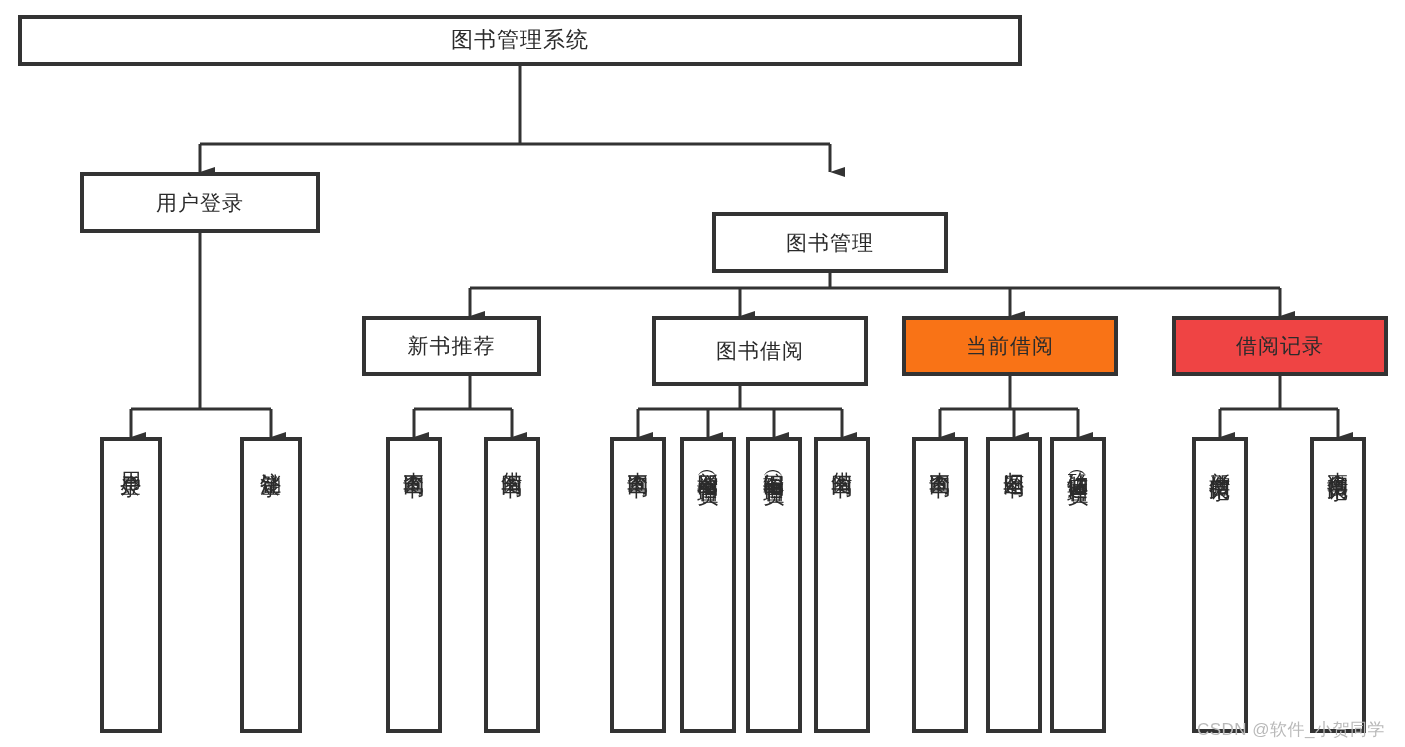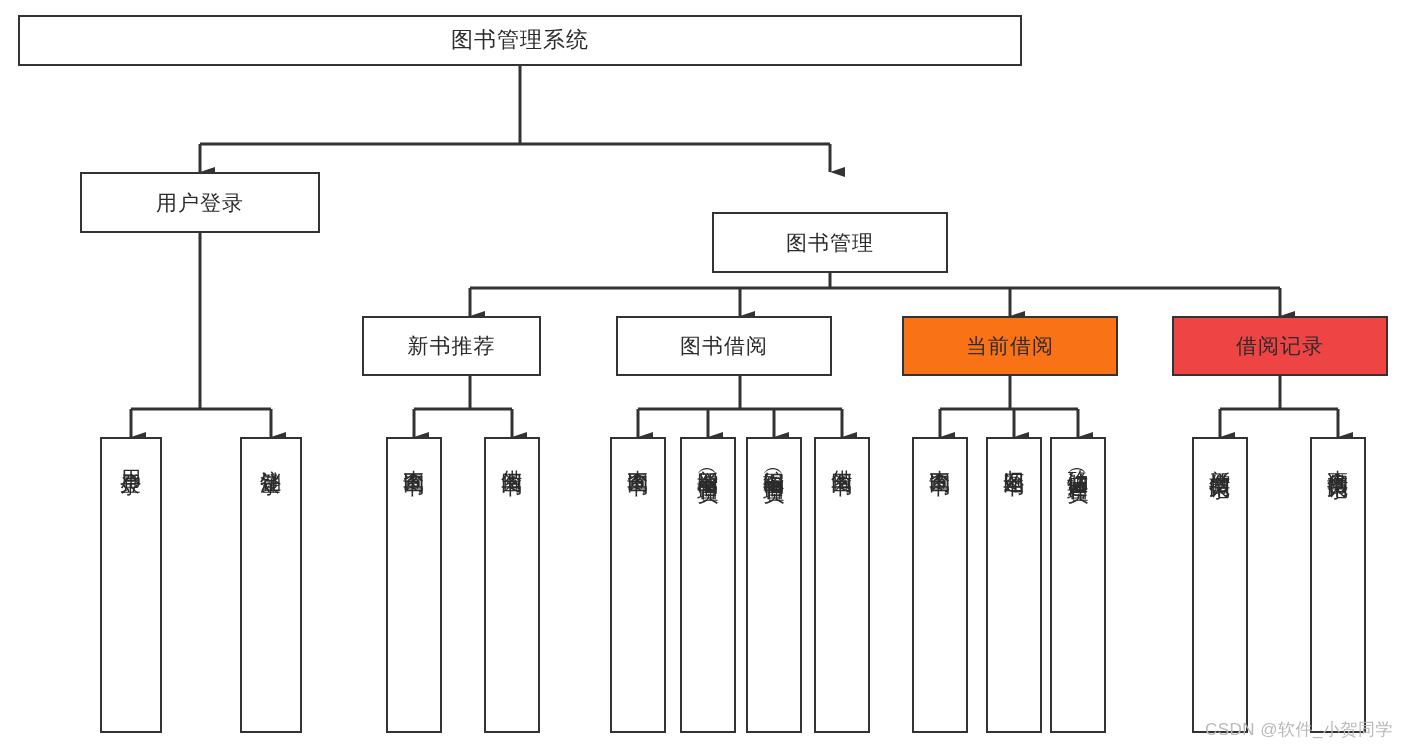--- a/index.html
+++ b/index.html
@@ -21,21 +21,21 @@
   #svg-layer {
     position: absolute;
     left: 0;
     top: 0;
     width: 1405px;
     height: 747px;
   }
   .node {
     position: absolute;
     box-sizing: border-box;
-    border: 2px solid #8b5cf6;
+    border: 4px solid #8b5cf6;
     background: #ffffff;
     display: flex;
     align-items: center;
     justify-content: center;
     color: #2b2b2b;
     z-index: 2;
   }
   .node.horizontal {
     font-size: 21px;
     letter-spacing: 1px;
@@ -55,21 +55,21 @@
   .node.leaf .vtext {
     writing-mode: vertical-rl;
     text-orientation: upright;
     line-height: 1.22;
     letter-spacing: 2px;
     white-space: nowrap;
     display: block;
   }
   .watermark {
     position: absolute;
-    right: 12px;
+    right: 20px;
     bottom: 6px;
     font-size: 17px;
     color: #b9b9b9;
     letter-spacing: 0.5px;
     z-index: 5;
     white-space: nowrap;
     font-family: "Liberation Sans", "DejaVu Sans", sans-serif;
   }
 </style>
 </head>
@@ -127,21 +127,21 @@
   <div class="node horizontal" style="left: 80px; top: 172px; width: 240px; height: 61px; border-color: rgb(51, 51, 51); background: rgb(255, 255, 255); color: rgb(43, 43, 43);">
     <span>用户登录</span>
   </div>
   <div class="node horizontal" style="left: 712px; top: 172px; width: 236px; height: 61px; border-color: rgb(51, 51, 51); background: rgb(255, 255, 255); color: rgb(43, 43, 43); margin-top: 40px;">
     <span>图书管理</span>
   </div>
 
   <div class="node horizontal" style="left: 362px; top: 316px; width: 179px; height: 60px; border-color: rgb(51, 51, 51); background: rgb(255, 255, 255); color: rgb(43, 43, 43);">
     <span>新书推荐</span>
   </div>
-  <div class="node horizontal" style="left: 616px; top: 316px; width: 216px; height: 60px; border-color: rgb(51, 51, 51); background: rgb(255, 255, 255); color: rgb(43, 43, 43);">
+  <div class="node horizontal" style="left: 652px; top: 316px; width: 216px; height: 70px; border-color: rgb(51, 51, 51); background: rgb(255, 255, 255); color: rgb(43, 43, 43);">
     <span>图书借阅</span>
   </div>
   <div class="node horizontal" style="left: 902px; top: 316px; width: 216px; height: 60px; border-color: rgb(51, 51, 51); background: #f97316; color: rgb(43, 43, 43);">
     <span>当前借阅</span>
   </div>
   <div class="node horizontal" style="left: 1172px; top: 316px; width: 216px; height: 60px; border-color: rgb(51, 51, 51); background: #ef4444; color: rgb(43, 43, 43);">
     <span>借阅记录</span>
   </div>
 
   <div class="node leaf" style="left: 100px; top: 437px; width: 62px; height: 296px; border-color: rgb(51, 51, 51); background: rgb(255, 255, 255); color: rgb(43, 43, 43);">

